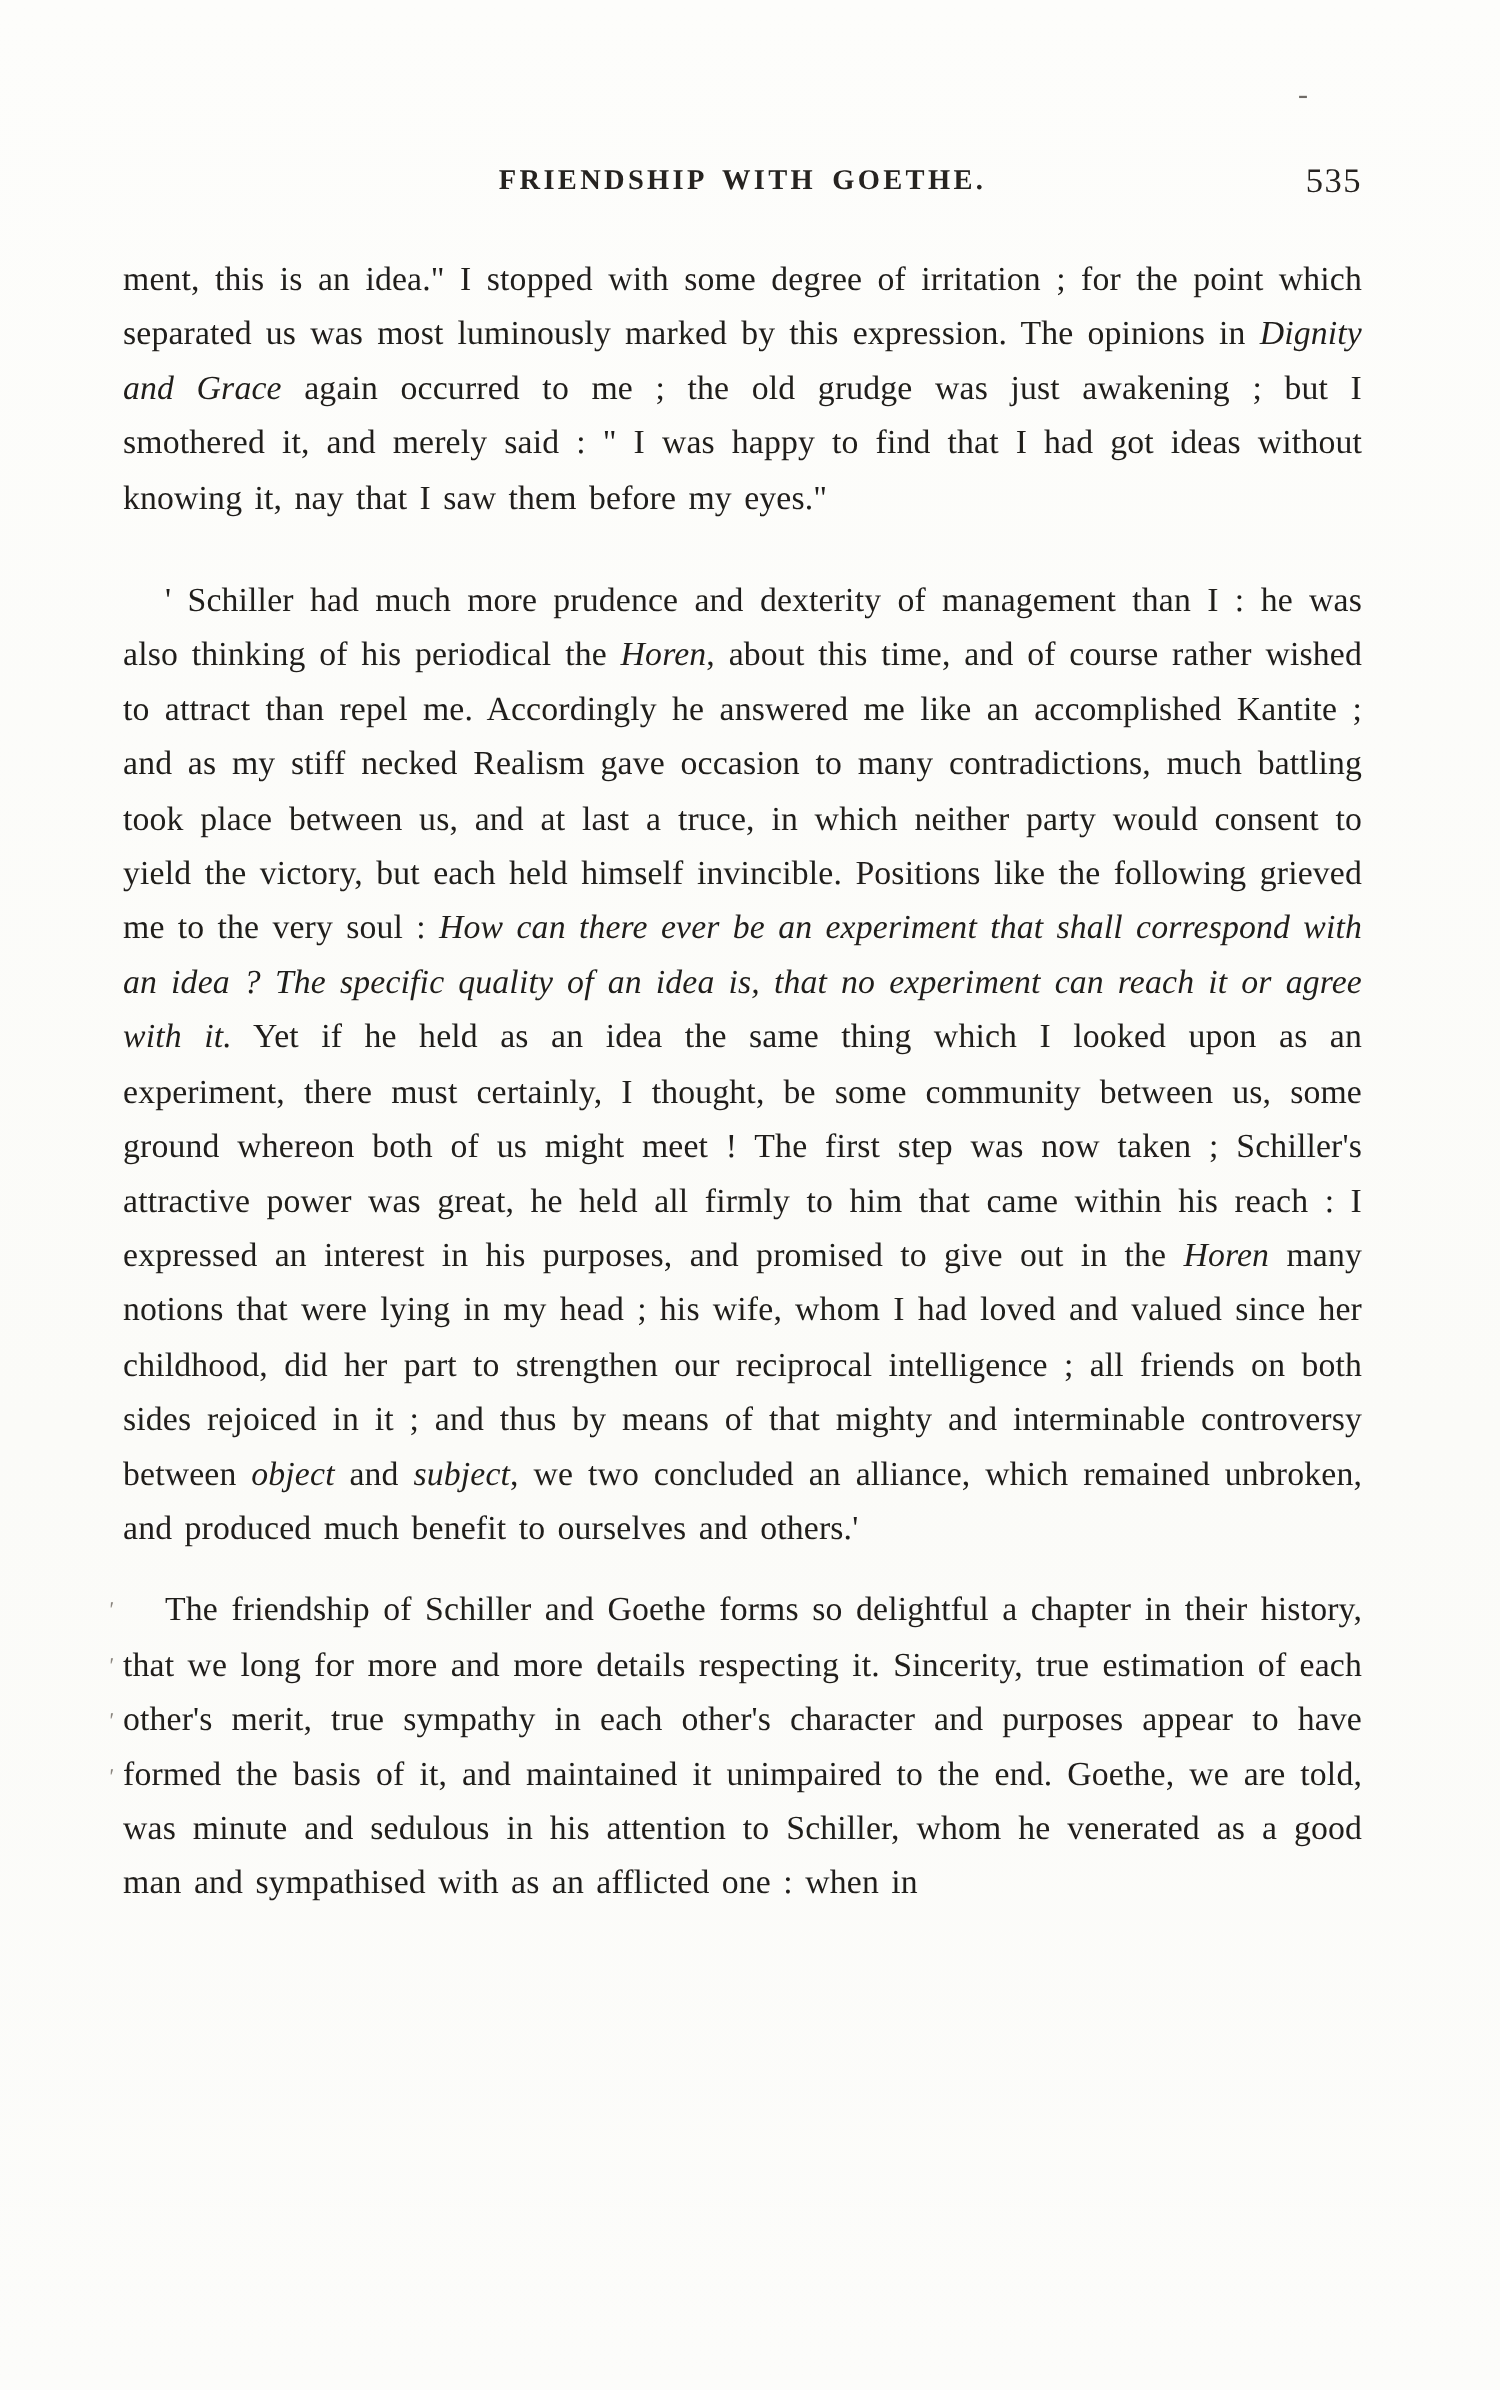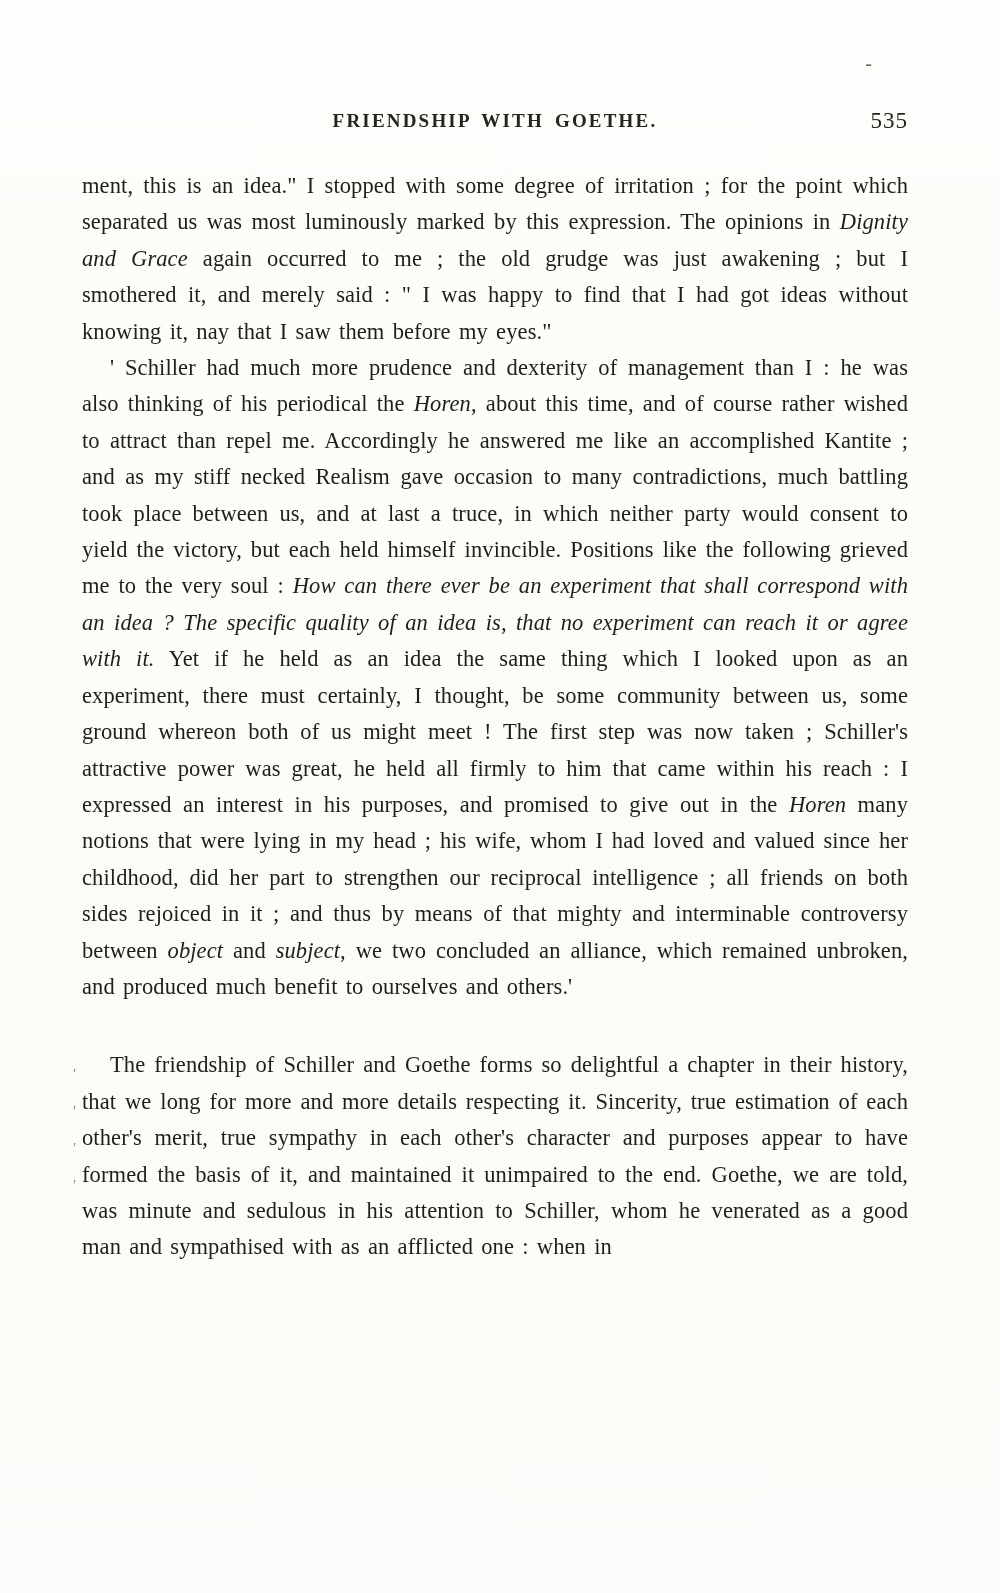--- a/index.html
+++ b/index.html
@@ -65,23 +65,24 @@
     line-height: 36.4px;
     word-spacing: 2.5px;
     letter-spacing: 0.1px;
   }
   .text-block p {
     margin: 0;
     padding: 0;
   }
   .text-block p.indent {
     text-indent: 28px;
+    margin-top: 32px;
   }
   .text-block p.spaced {
-    margin-top: 42px;
+    margin-top: 18px;
   }
   .text-block i {
     font-style: italic;
   }
   .margin-marks span {
     position: absolute;
     left: 72px;
     font-size: 15px;
     color: #8a857e;
     font-style: italic;

